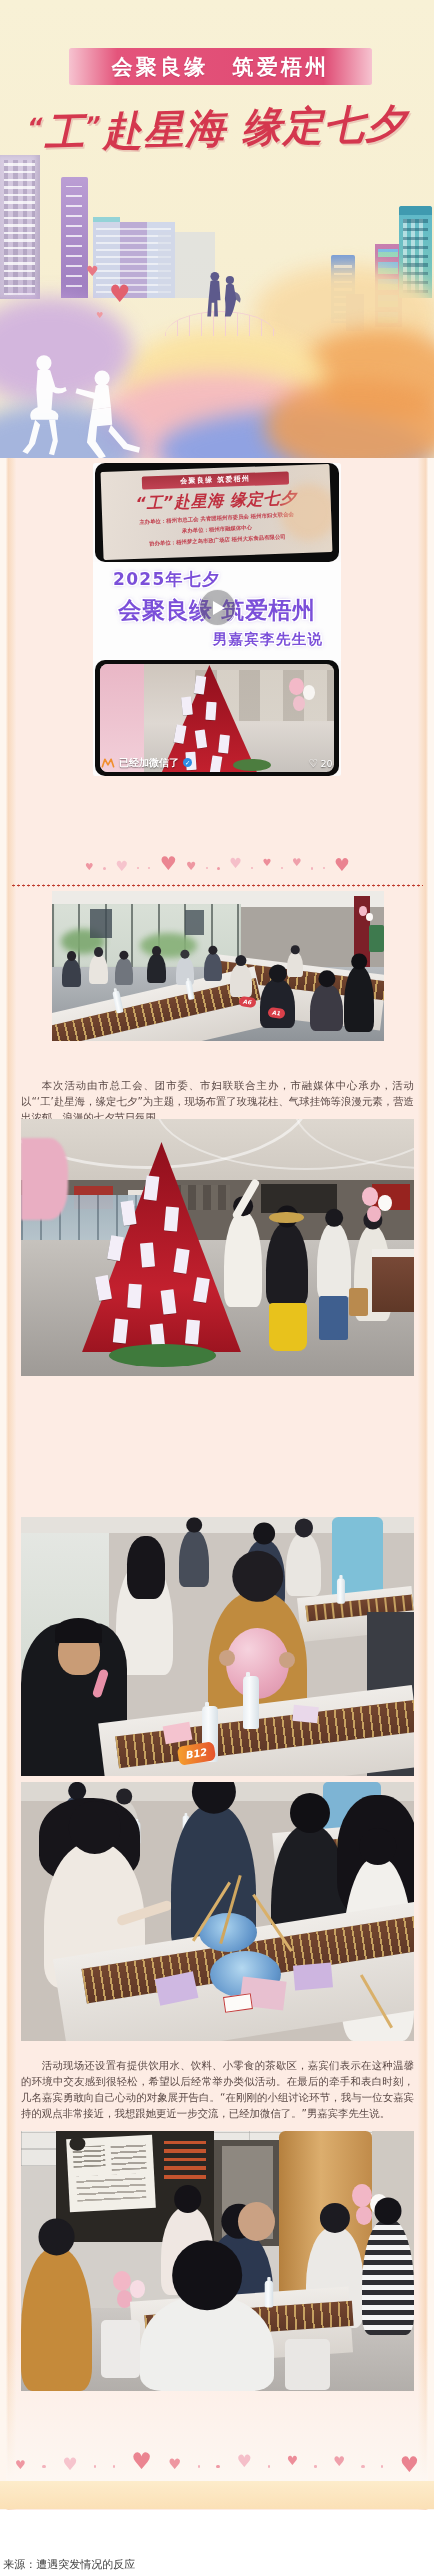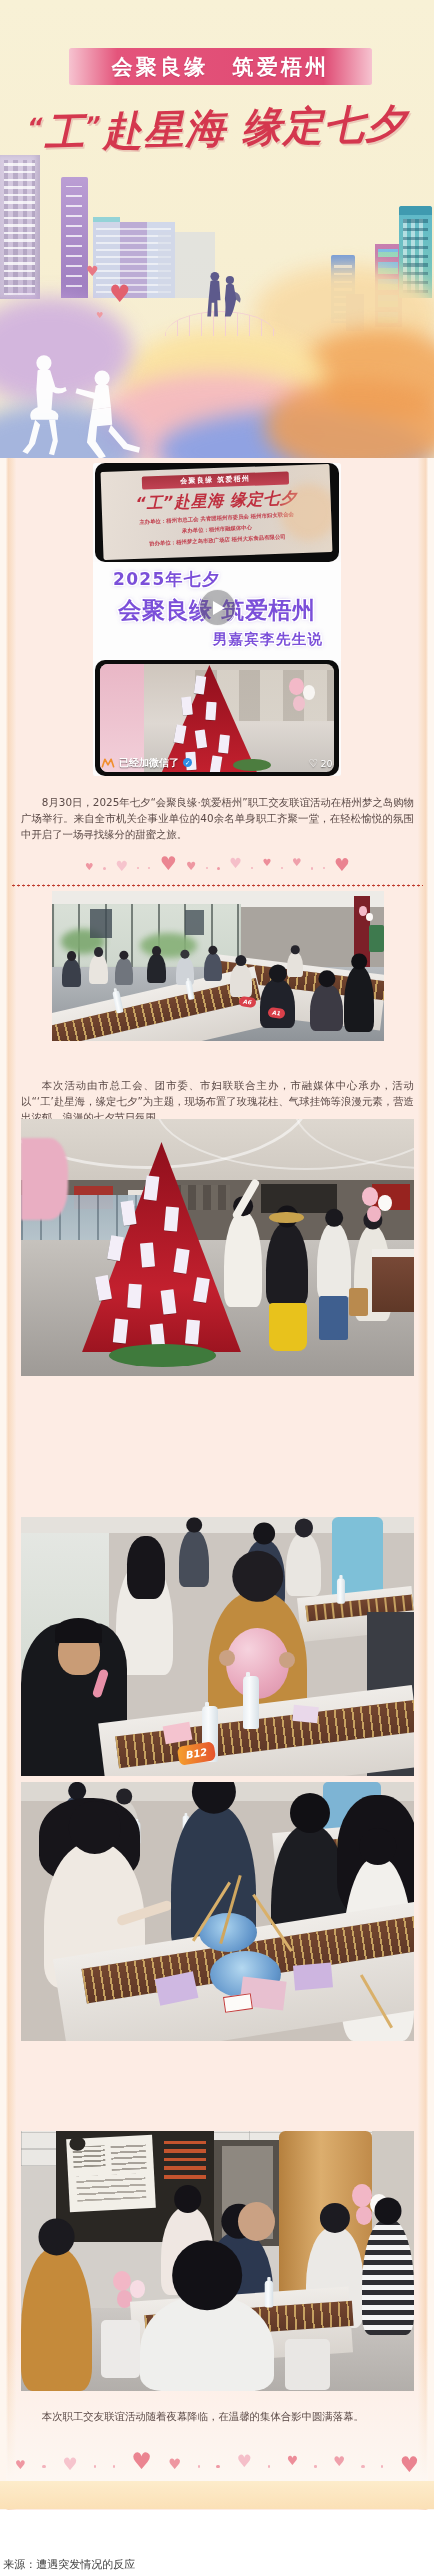--- a/index.html
+++ b/index.html
@@ -206,21 +206,20 @@
         <div class="likes">
           <span style="font-size:10.7px">♡</span>
           <span>20</span>
         </div>
       </div>
       <div class="playbtn">
           <span class="tri"></span>
         </div>
     </div>
 
-    <p class="para" style="top:336px">8月30日，2025年七夕“会聚良缘·筑爱梧州”职工交友联谊活动在梧州梦之岛购物广场举行。来自全市机关企事业单位的40余名单身职工齐聚一堂，在轻松愉悦的氛围中开启了一场寻找缘分的甜蜜之旅。</p>
 
     <div class="hearts" style="top:392px;left:85px;width:265px;height:26.5px">
         <span class="hrt" style="font-size: 9.5px; color: rgb(239, 151, 162);">♥</span>
         <span class="dot" style="height: 3.2px; width: 3.2px; background: rgb(243, 179, 188);"></span>
         <span class="hrt" style="font-size: 14px; color: rgb(246, 196, 205);">♥</span>
         <span class="dot" style="height: 1.9px; width: 1.9px; background: rgb(243, 179, 188);"></span>
         <span class="dot" style="height: 1.9px; width: 1.9px; background: rgb(243, 179, 188);"></span>
         <span class="hrt" style="font-size: 19px; color: rgb(235, 133, 145);">♥</span>
         <span class="hrt" style="font-size: 11.4px; color: rgb(238, 151, 161);">♥</span>
         <span class="dot" style="height: 1.9px; width: 1.9px; background: rgb(243, 179, 188);"></span>
@@ -385,20 +384,21 @@
       <div class="abs" style="left:189px;top:95px;width:2.5px;height:69px;background:#d9b06a;transform:rotate(32deg)"></div>
       <div class="abs" style="left:208px;top:92px;width:2.5px;height:71px;background:#cfa65f;transform:rotate(16deg)"></div>
       <div class="abs" style="left:250px;top:107px;width:2.5px;height:68px;background:#d9b06a;transform:rotate(-34deg)"></div>
       <div class="abs" style="left:354px;top:189px;width:2.5px;height:61px;background:#d9b06a;transform:rotate(-30deg)"></div>
       <div class="abs" style="left:136px;top:193px;width:39px;height:26.5px;background:#cfb8e2;transform:rotate(-12deg)"></div>
       <div class="abs" style="left:220px;top:197px;width:44px;height:29px;background:#e8c0d0;transform:rotate(7deg)"></div>
       <div class="abs" style="left:273px;top:182px;width:38px;height:25px;background:#cdb5e0;transform:rotate(-5deg)"></div>
       <div class="abs" style="left:203px;top:213px;width:28px;height:16.4px;background:#fdfbf8;border:1.3px solid #c23b3b;transform:rotate(-8deg)"></div>
     </div>
 
+    <p class="para" style="top:1599px">活动现场还设置有提供饮用水、饮料、小零食的茶歇区，嘉宾们表示在这种温馨的环境中交友感到很轻松，希望以后经常举办类似活动。在最后的牵手和表白时刻，几名嘉宾勇敢向自己心动的对象展开告白。“在刚刚的小组讨论环节，我与一位女嘉宾持的观点非常接近，我想跟她更近一步交流，已经加微信了。”男嘉宾李先生说。</p>
 
     <div class="photo" style="top:1673px;left:21px;width:393px;height:260px;background:#d3cfca">
       <div class="abs" style="left:0;top:0;width:393px;height:35px;background:#eae8e4">
         <div class="abs" style="width:100%;height:100%;background:repeating-linear-gradient(90deg,rgba(150,150,148,.4) 0 1.3px,rgba(0,0,0,0) 1.3px 38px),repeating-linear-gradient(0deg,rgba(150,150,148,.4) 0 1.3px,rgba(0,0,0,0) 1.3px 16.4px)"></div>
       </div>
       <div class="abs" style="left:35px;top:0;width:158px;height:111px;background:#2a2723"></div>
       <div class="abs" style="left:47px;top:6.3px;width:86px;height:73px;background:#f2efe8;transform:rotate(-3deg)">
         <div class="abs" style="left:6.3px;top:7.6px;width:32px;height:21.5px;background:repeating-linear-gradient(0deg,#9a958c 0 1.9px,rgba(0,0,0,0) 1.9px 5px)"></div>
         <div class="abs" style="left:44px;top:6.3px;width:35px;height:28px;background:repeating-linear-gradient(0deg,#a8a29a 0 1.9px,rgba(0,0,0,0) 1.9px 5.7px)"></div>
         <div class="abs" style="left:7.6px;top:38px;width:69px;height:25px;background:repeating-linear-gradient(0deg,#b0aaa2 0 1.9px,rgba(0,0,0,0) 1.9px 6.3px)"></div>
@@ -427,21 +427,20 @@
       <div class="pp" style="left:341px;top:88px;width:52px;height:116px;background:repeating-linear-gradient(0deg,#2e2e33 0 5px,#f5f5f5 5px 10px);--h:#141318"></div>
       <div class="tbl" style="left:111px;top:163px;width:219px;height:66px;transform:rotate(-4deg)"></div>
       <div class="runner" style="left:124px;top:177px;width:208px;height:25px;transform:rotate(-4deg)"></div>
       <div class="bottle" style="left:243px;top:147px;transform:scale(.85)"></div>
       <div class="bottle" style="left:158px;top:152px;transform:scale(.75)"></div>
       <div class="abs" style="left:80px;top:189px;width:39px;height:58px;background:#eceae8;border-radius:5px"></div>
       <div class="abs" style="left:264px;top:208px;width:45px;height:51px;background:#e9e7e4;border-radius:5px"></div>
       <div class="pp" style="left:119px;top:165px;width:134px;height:95px;background:#efefed;--h:#121116"></div>
     </div>
 
-    <p class="para" style="top:1950px">本次职工交友联谊活动随着夜幕降临，在温馨的集体合影中圆满落幕。</p>
 
     <div class="hearts" style="top:1987px;left:15px;width:404px;height:33px">
         <span class="hrt" style="font-size: 12px; color: rgb(239, 151, 162);">♥</span>
         <span class="dot" style="height: 3.8px; width: 3.8px; background: rgb(243, 179, 188);"></span>
         <span class="hrt" style="font-size: 17px; color: rgb(246, 196, 205);">♥</span>
         <span class="dot" style="height: 2.5px; width: 2.5px; background: rgb(243, 179, 188);"></span>
         <span class="dot" style="height: 2.5px; width: 2.5px; background: rgb(243, 179, 188);"></span>
         <span class="hrt" style="font-size: 23px; color: rgb(235, 133, 145);">♥</span>
         <span class="hrt" style="font-size: 14.5px; color: rgb(238, 151, 161);">♥</span>
         <span class="dot" style="height: 2.5px; width: 2.5px; background: rgb(243, 179, 188);"></span>

